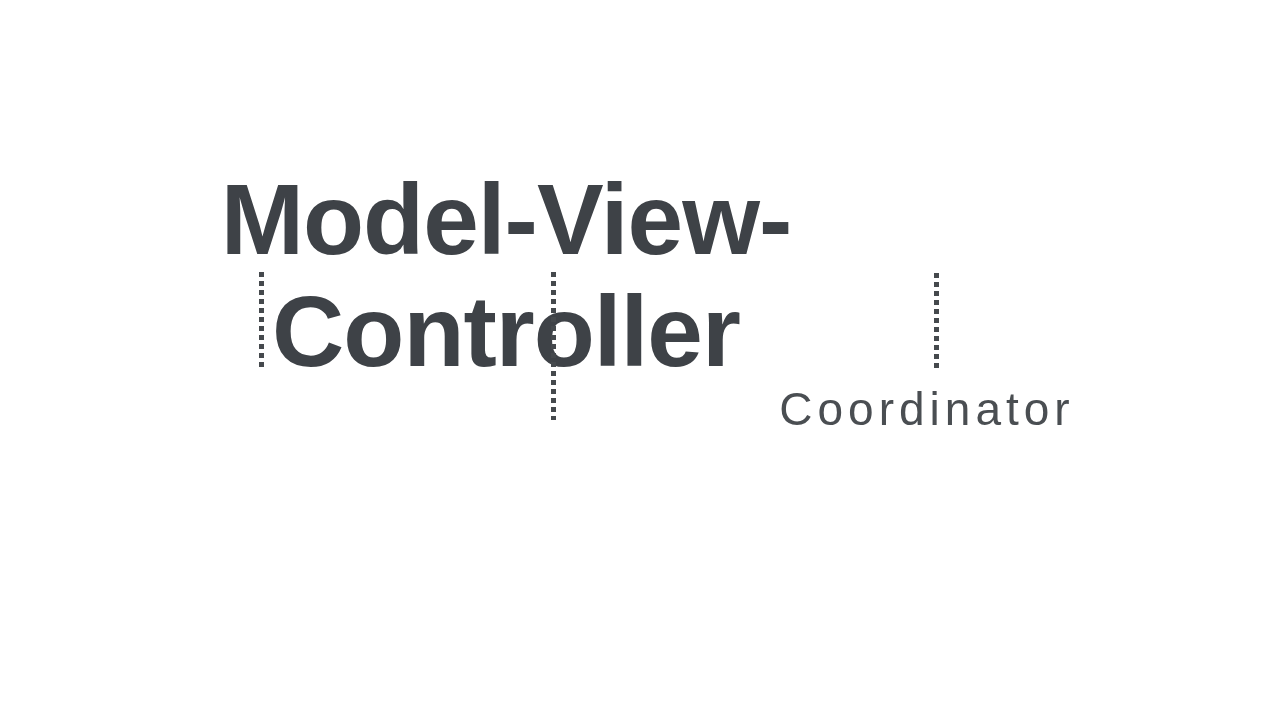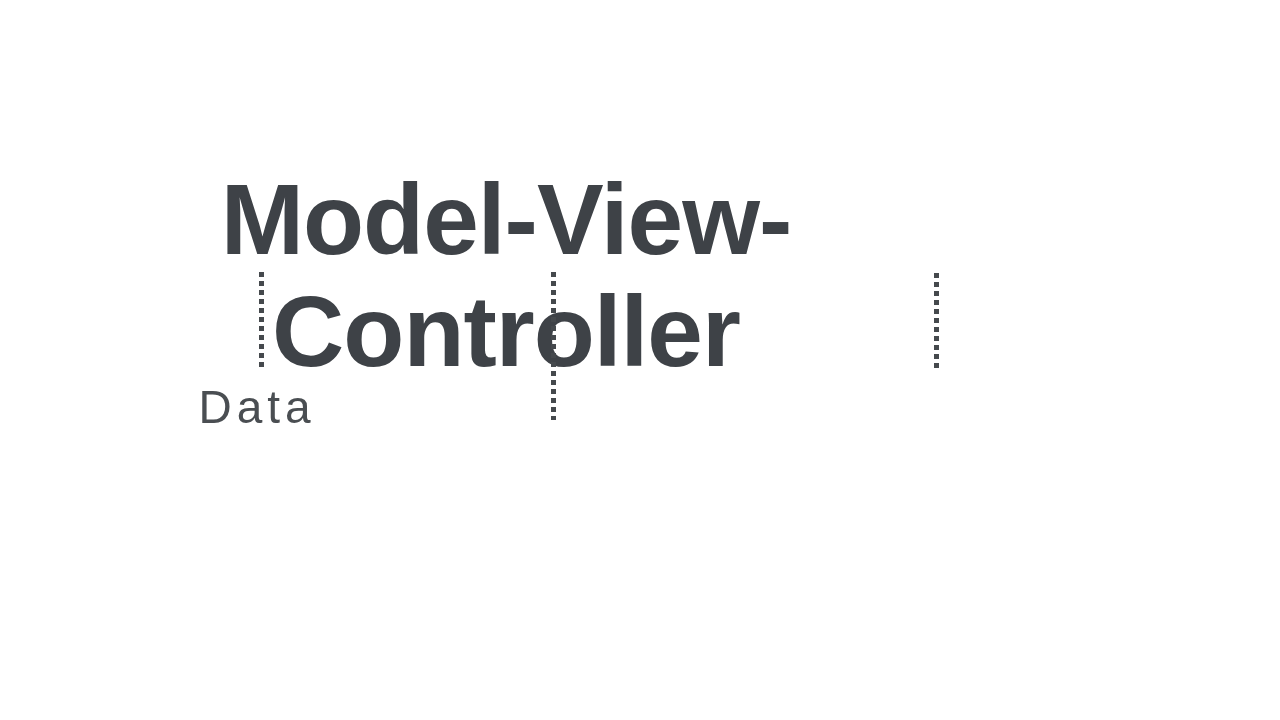--- a/index.html
+++ b/index.html
@@ -63,17 +63,17 @@
 <div class="canvas">
 
   <h1 class="title">Model-View-Controller</h1>
 
   <div class="connector c-model"></div>
 
   <div class="connector c-view"></div>
 
   <div class="connector c-controller"></div>
 
-  <p class="label l-model">Data</p>
 
 
+  <p class="label l-controller">Coordinator</p>
 
 </div>
 
 </body></html>

